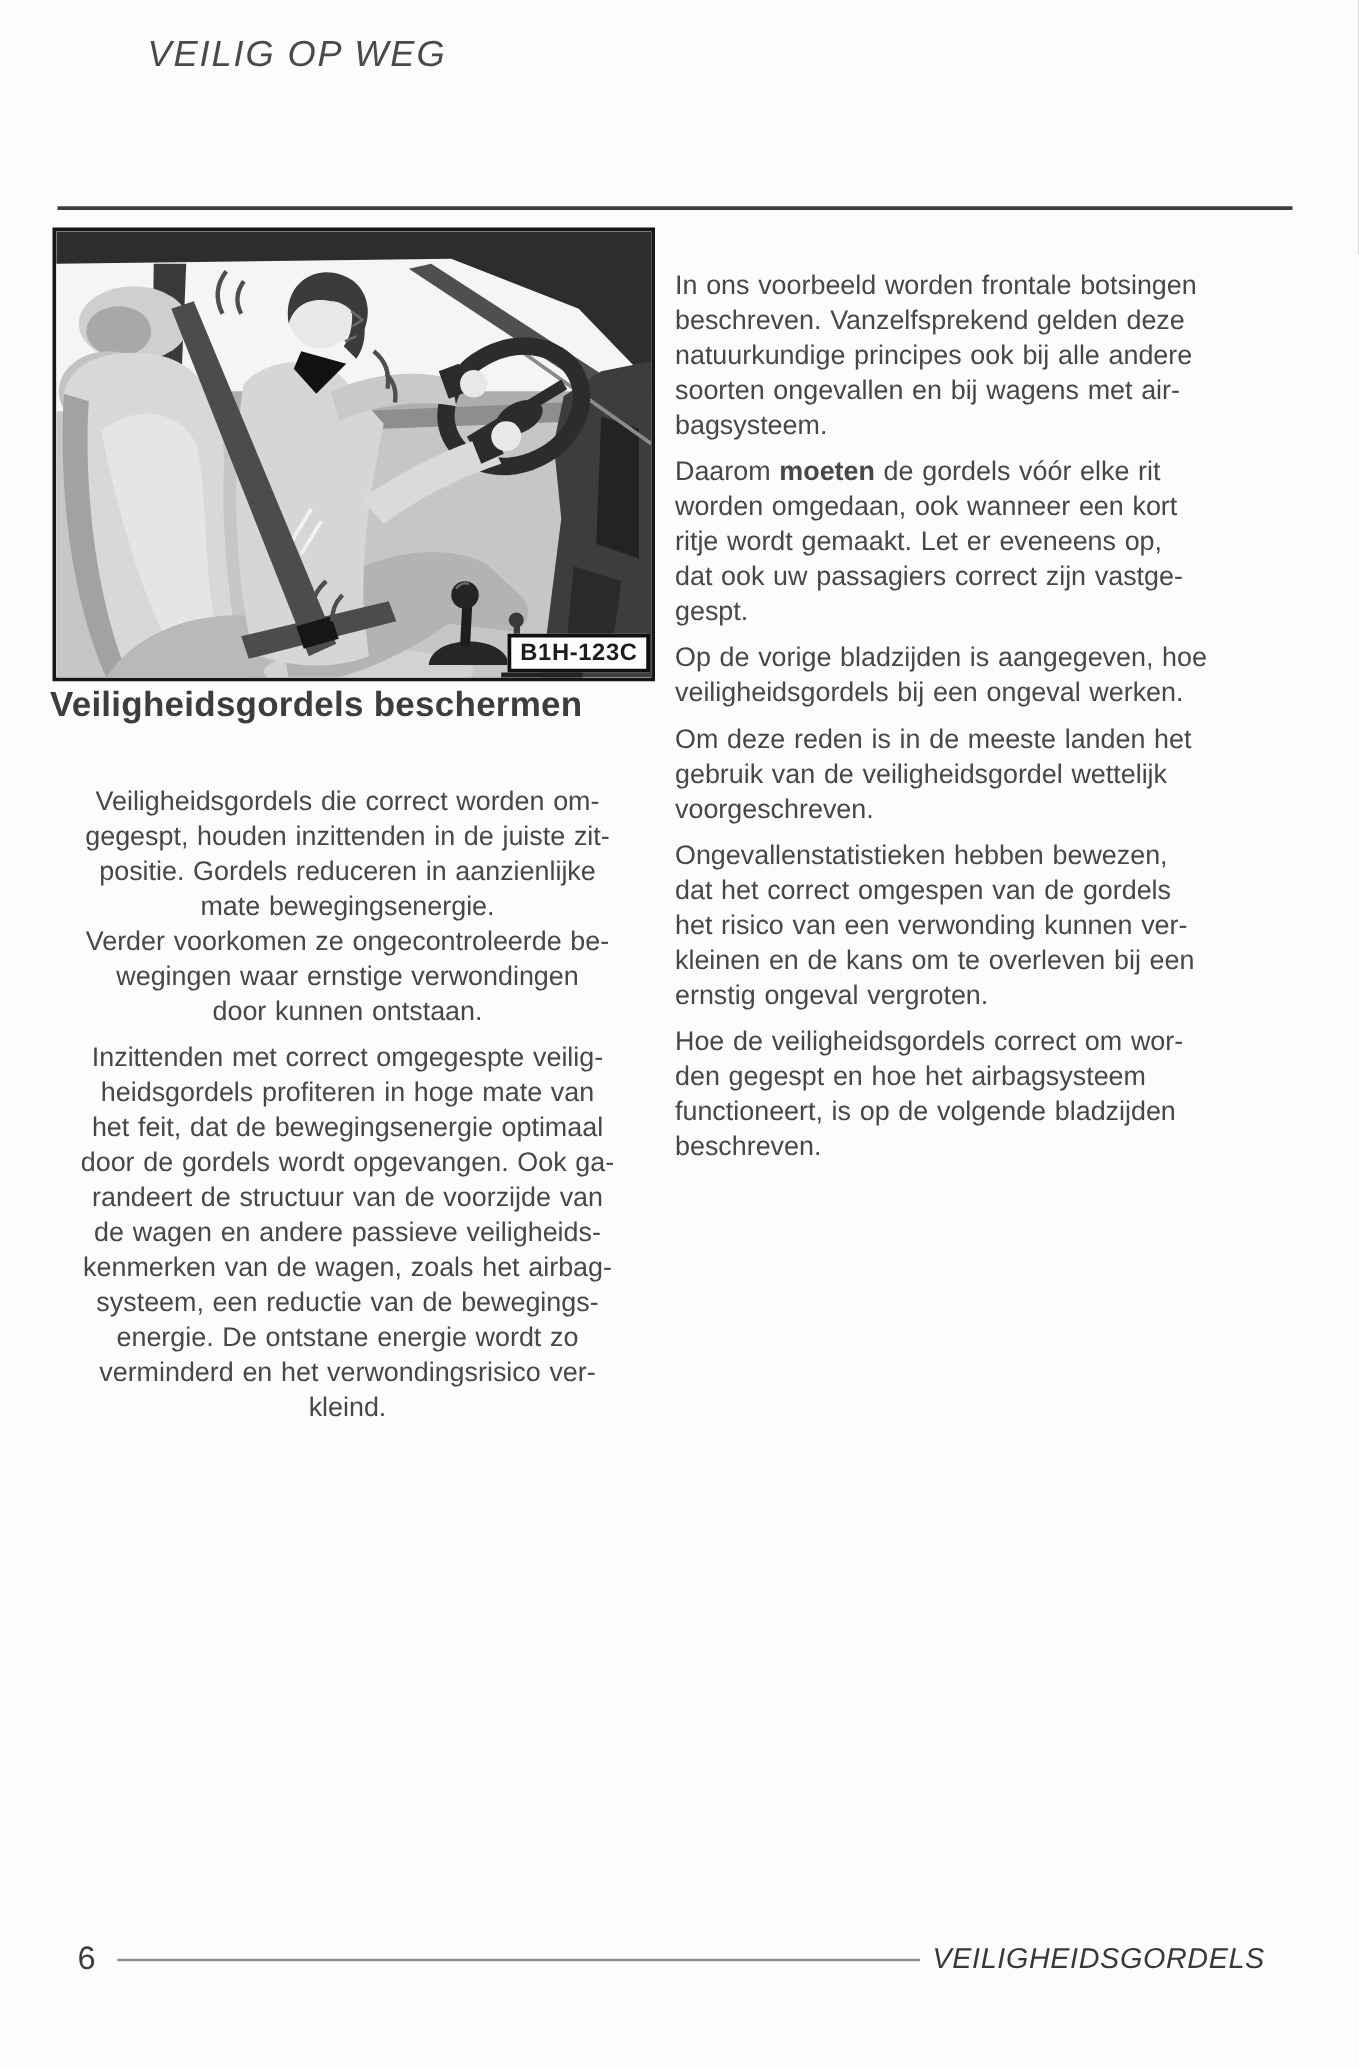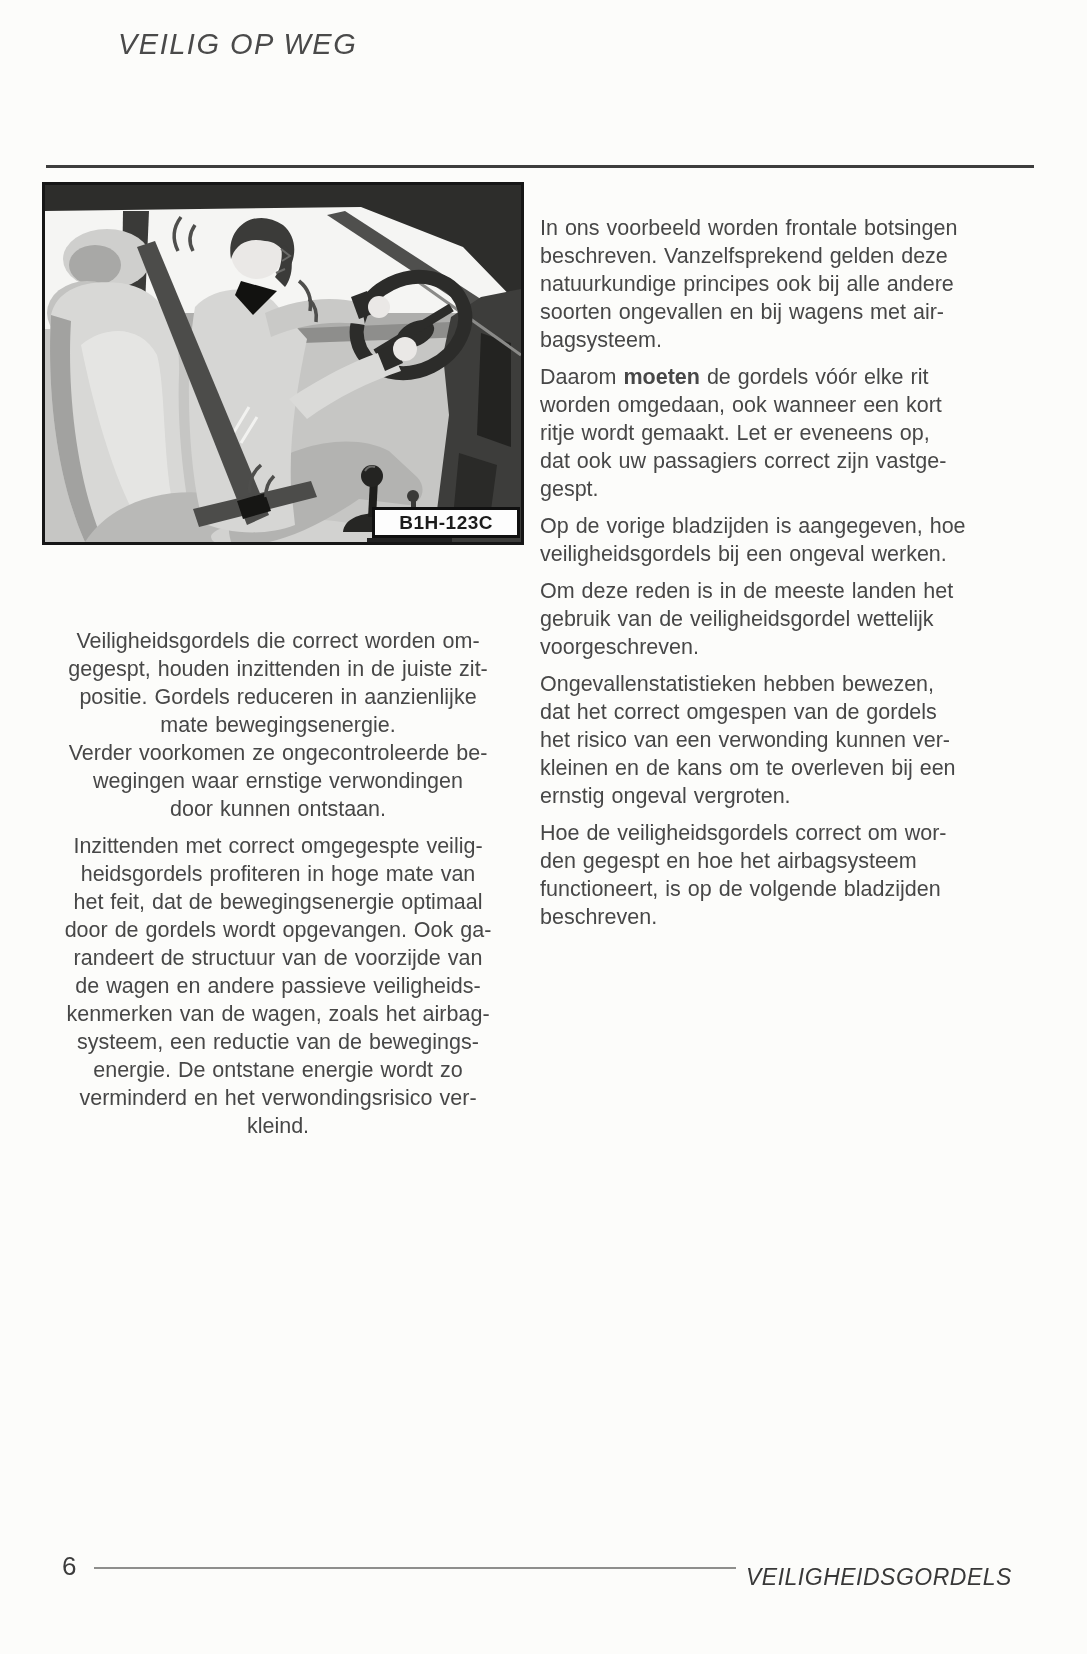--- a/index.html
+++ b/index.html
@@ -18,21 +18,21 @@
   }
   .figure{
     position:absolute;left:42px;top:182px;width:476px;height:357px;
     border:3px solid #161616;background:#f5f5f3;
   }
   .figure svg{display:block;}
   .fig-caption{
     position:absolute;right:1px;bottom:4px;
     background:#fdfdfd;border:3px solid #101010;
     font-size:19px;font-weight:bold;color:#1c1c1c;
-    line-height:25px;padding:0 24px;letter-spacing:0.5px;
+    line-height:25px;padding:0 7px;letter-spacing:0.5px;
   }
   .fig-caption::after{
     content:"";position:absolute;left:-8px;bottom:-7px;width:60%;height:4px;background:#222;
   }
   .section-heading{
     position:absolute;left:40px;top:548px;margin:0;
     font-size:28px;font-weight:bold;color:#3d3d3d;letter-spacing:0.2px;
   }
   .col{
     position:absolute;width:476px;
@@ -45,21 +45,21 @@
   .bold{font-weight:bold;}
   .footer-pagenum{
     position:absolute;left:62px;top:1551px;
     font-size:26px;color:#3c3c3c;
   }
   .footer-rule{
     position:absolute;left:94px;top:1567px;width:642px;height:2px;background:#8e8e8c;
   }
   .footer-chapter{
     position:absolute;left:746px;top:1553px;
-    font-size:23px;font-style:italic;color:#383838;letter-spacing:0.5px;margin-top:11px;
+    font-size:23px;font-style:italic;color:#383838;letter-spacing:0.5px;
   }
 </style>
 </head>
 <body>
 
 <div class="page">
 
   <div class="running-head">VEILIG OP WEG</div>
 
   <div class="top-rule"></div>
@@ -140,20 +140,21 @@
         <path d="M150,40 q-9,13 -2,26"></path>
         <path d="M254,96 q14,11 11,30"></path>
         <path d="M264,114 q9,9 7,23"></path>
         <path d="M216,280 q-13,11 -11,28"></path>
         <path d="M229,291 q-9,9 -8,21"></path>
       </g>
     </svg>
     <div class="fig-caption">B1H-123C</div>
   </div>
 
+  <h1 class="section-heading">Veiligheidsgordels beschermen</h1>
 
   <div class="col col-left">
     <p>Veiligheidsgordels die correct worden om-
 gegespt, houden inzittenden in de juiste zit-
 positie. Gordels reduceren in aanzienlijke
 mate bewegingsenergie.</p>
     <p>Verder voorkomen ze ongecontroleerde be-
 wegingen waar ernstige verwondingen
 door kunnen ontstaan.</p>
     <p class="sp">Inzittenden met correct omgegespte veilig-

